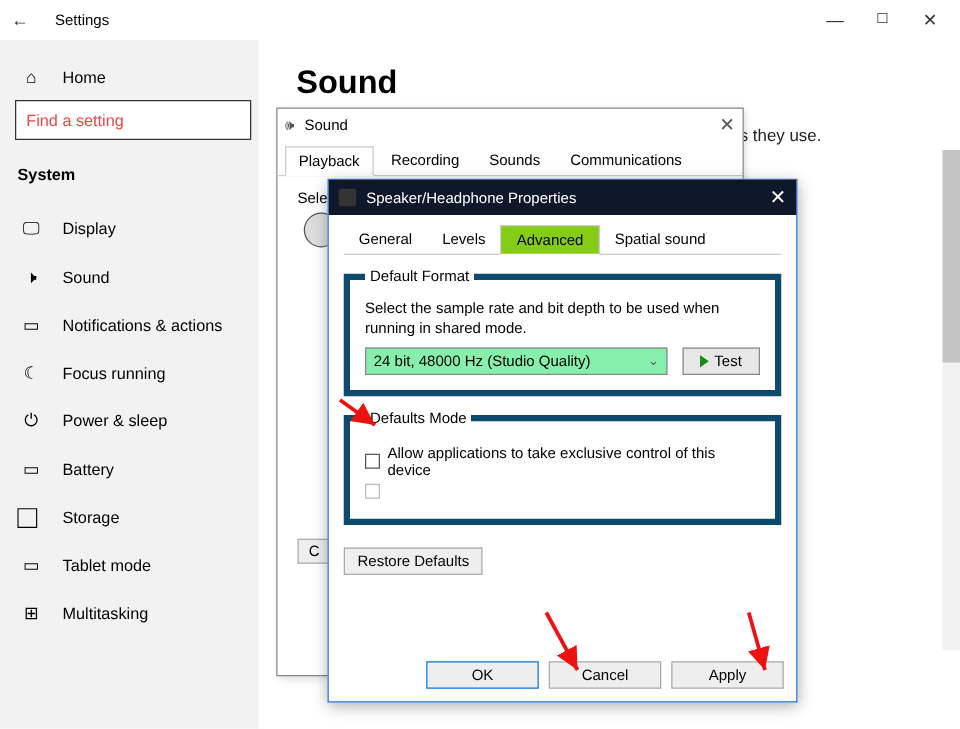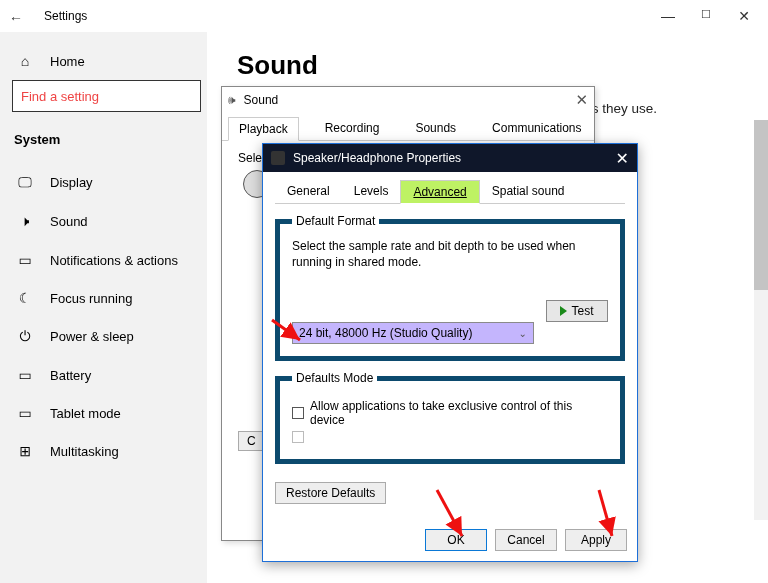--- a/index.html
+++ b/index.html
@@ -52,21 +52,21 @@
   .sound-dialog {
     position:absolute; left:221px; top:86px; width:374px; height:455px;
     background:#fff; border:1px solid #888; box-shadow:2px 2px 6px rgba(0,0,0,0.15);
   }
   .sound-dlg-title {
     height:26px; display:flex; align-items:center; padding:0 6px;
     font-size:12px; color:#000;
   }
   .sound-dlg-title .icon { margin-right:8px; color:#555; font-size:12px;}
   .sound-dlg-title .close { margin-left:auto; color:#555; font-size:15px;}
-  .sound-tabs { display:flex; padding:4px 16px 0 6px; gap:16px; border-bottom:1px solid #ccc; font-size:12px;}
+  .sound-tabs { display:flex; padding:4px 16px 0 6px; gap:4px; border-bottom:1px solid #ccc; font-size:12px;}
   .sound-tab { padding:4px 10px; color:#000;}
   .sound-tab.active { border:1px solid #ccc; border-bottom:1px solid #fff; margin-bottom:-1px; background:#fff;}
   .sound-body { padding:10px 16px; font-size:12px;}
   .sound-body .listbox {
     border:1px solid #fff; height:260px; background:#fff;
   }
   .cfg-btn { margin-top:6px; border:1px solid #aaa; background:#eee; padding:2px 8px; font-size:12px;}
 
   
   .props-dialog {
@@ -75,46 +75,45 @@
   }
   .props-title {
     height:28px; background:#0f172a; color:#fff; display:flex; align-items:center;
     padding:0 8px; font-size:12px;
   }
   .props-title .icon { margin-right:8px; font-size:12px; width:14px; height:14px; background:#333; border-radius:2px; display:inline-block;}
   .props-title .close { margin-left:auto; color:#fff; font-size:16px; }
   .props-padding { padding:8px 10px 10px 10px; }
   .props-tabs { display:flex; border-bottom:1px solid #ccc; font-size:12px; margin:0 2px;}
   .props-tab { padding:4px 12px; color:#000;}
-  .props-tab.active { border:1px solid #ccc; border-bottom:1px solid #fff; margin-bottom:-1px; background:#bef264;text-decoration:underline;}
+  .props-tab.active { border:1px solid #ccc; border-bottom:1px solid #fff; margin-bottom:-1px; background:#84cc16;}
   fieldset {
     border:5px solid #0c4a6e; margin:10px 2px; padding:10px 12px 12px 12px;
     font-size:12px;
   }
   legend { font-size:12px; padding:0 4px;}
   .fmt-row { display:flex; gap:12px; align-items:center; margin-top:8px;}
   .fmt-select {
-    flex:1; border:1px solid #8a8a8a; background:#c4b5fd; height:22px;
+    flex:1; border:1px solid #8a8a8a; background:#86efac; height:22px;
     display:flex; align-items:center; padding:0 6px; font-size:12px;
     justify-content:space-between;
-    margin-top:44px;
   }
   .fmt-select .chev { color:#555; font-size:10px;}
   .test-btn {
     border:1px solid #888; background:#e7e7e7; height:22px; width:62px;
     display:flex; align-items:center; justify-content:center; gap:4px;
   }
   .test-btn .tri { width:0;height:0;border-left:7px solid #1a8a1a;border-top:5px solid transparent;border-bottom:5px solid transparent;}
   .chk-row { display:flex; align-items:center; gap:6px; font-size:12px; margin:4px 0; }
   .chk { width:12px;height:12px;border:1px solid #555;background:#fff; flex-shrink:0;}
   .chk.disabled { border-color:#bbb; }
   .disabled-text { color:#999; }
   .restore-btn { border:1px solid #aaa; background:#eee; padding:3px 10px; font-size:12px; margin:8px 0 0 2px;}
   .bottom-btns { position:absolute; right:10px; bottom:10px; display:flex; gap:8px;}
-  .dlg-btn { border:1px solid #aaa; background:#eee; padding:3px 0; font-size:12px; width:62px; text-align:center;}
+  .dlg-btn { border:1px solid #aaa; background:#eee; padding:3px 0; font-size:12px; width:90px; text-align:center;}
   .dlg-btn.primary { border:1px solid #0a78d6; }
 
   
   .arrow { position:absolute; pointer-events:none; }
   .arrow svg { overflow:visible; }
 </style>
 </head>
 <body>
 
 <div class="settings-window">
@@ -154,20 +153,24 @@
         <span class="icon">☾</span>
         <span>Focus running</span>
       </div>
       <div class="side-item">
         <span class="icon">⏻</span>
         <span>Power &amp; sleep</span>
       </div>
       <div class="side-item">
         <span class="icon">▭</span>
         <span>Battery</span>
+      </div>
+      <div class="side-item">
+        <span class="icon">⃞</span>
+        <span>Storage</span>
       </div>
       <div class="side-item">
         <span class="icon">▭</span>
         <span>Tablet mode</span>
       </div>
       <div class="side-item">
         <span class="icon">⊞</span>
         <span>Multitasking</span>
       </div>
     </div>

